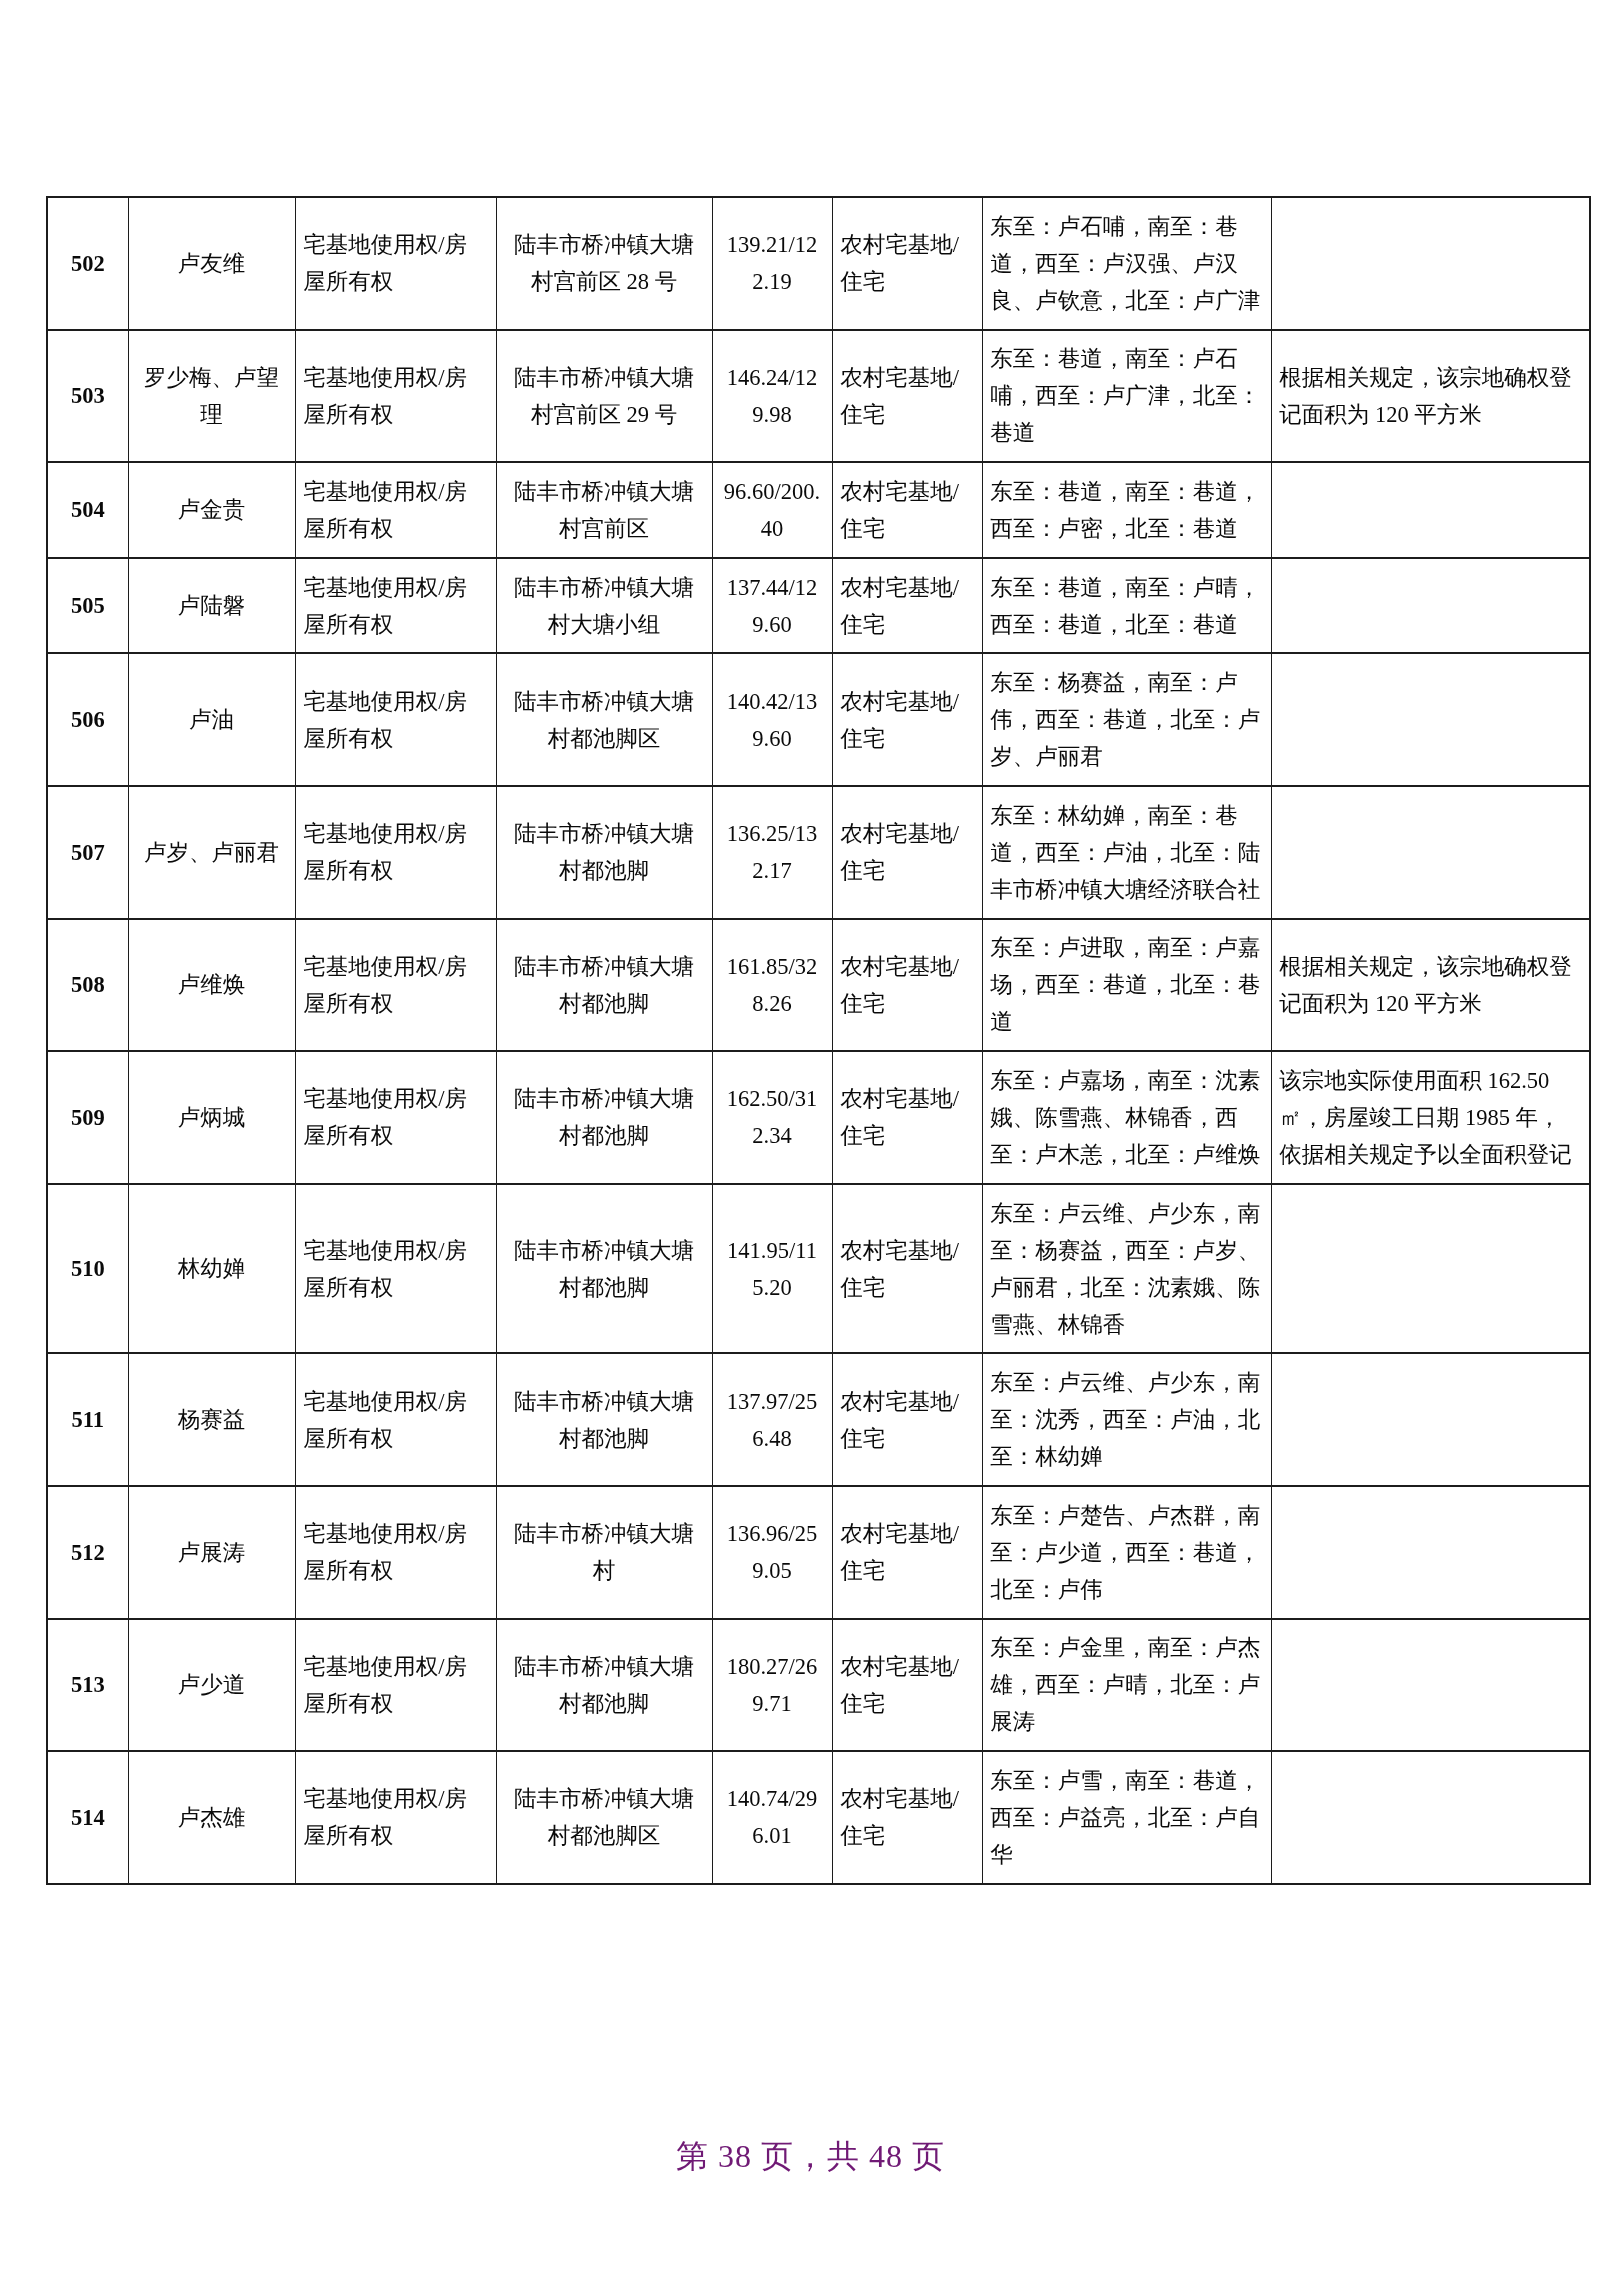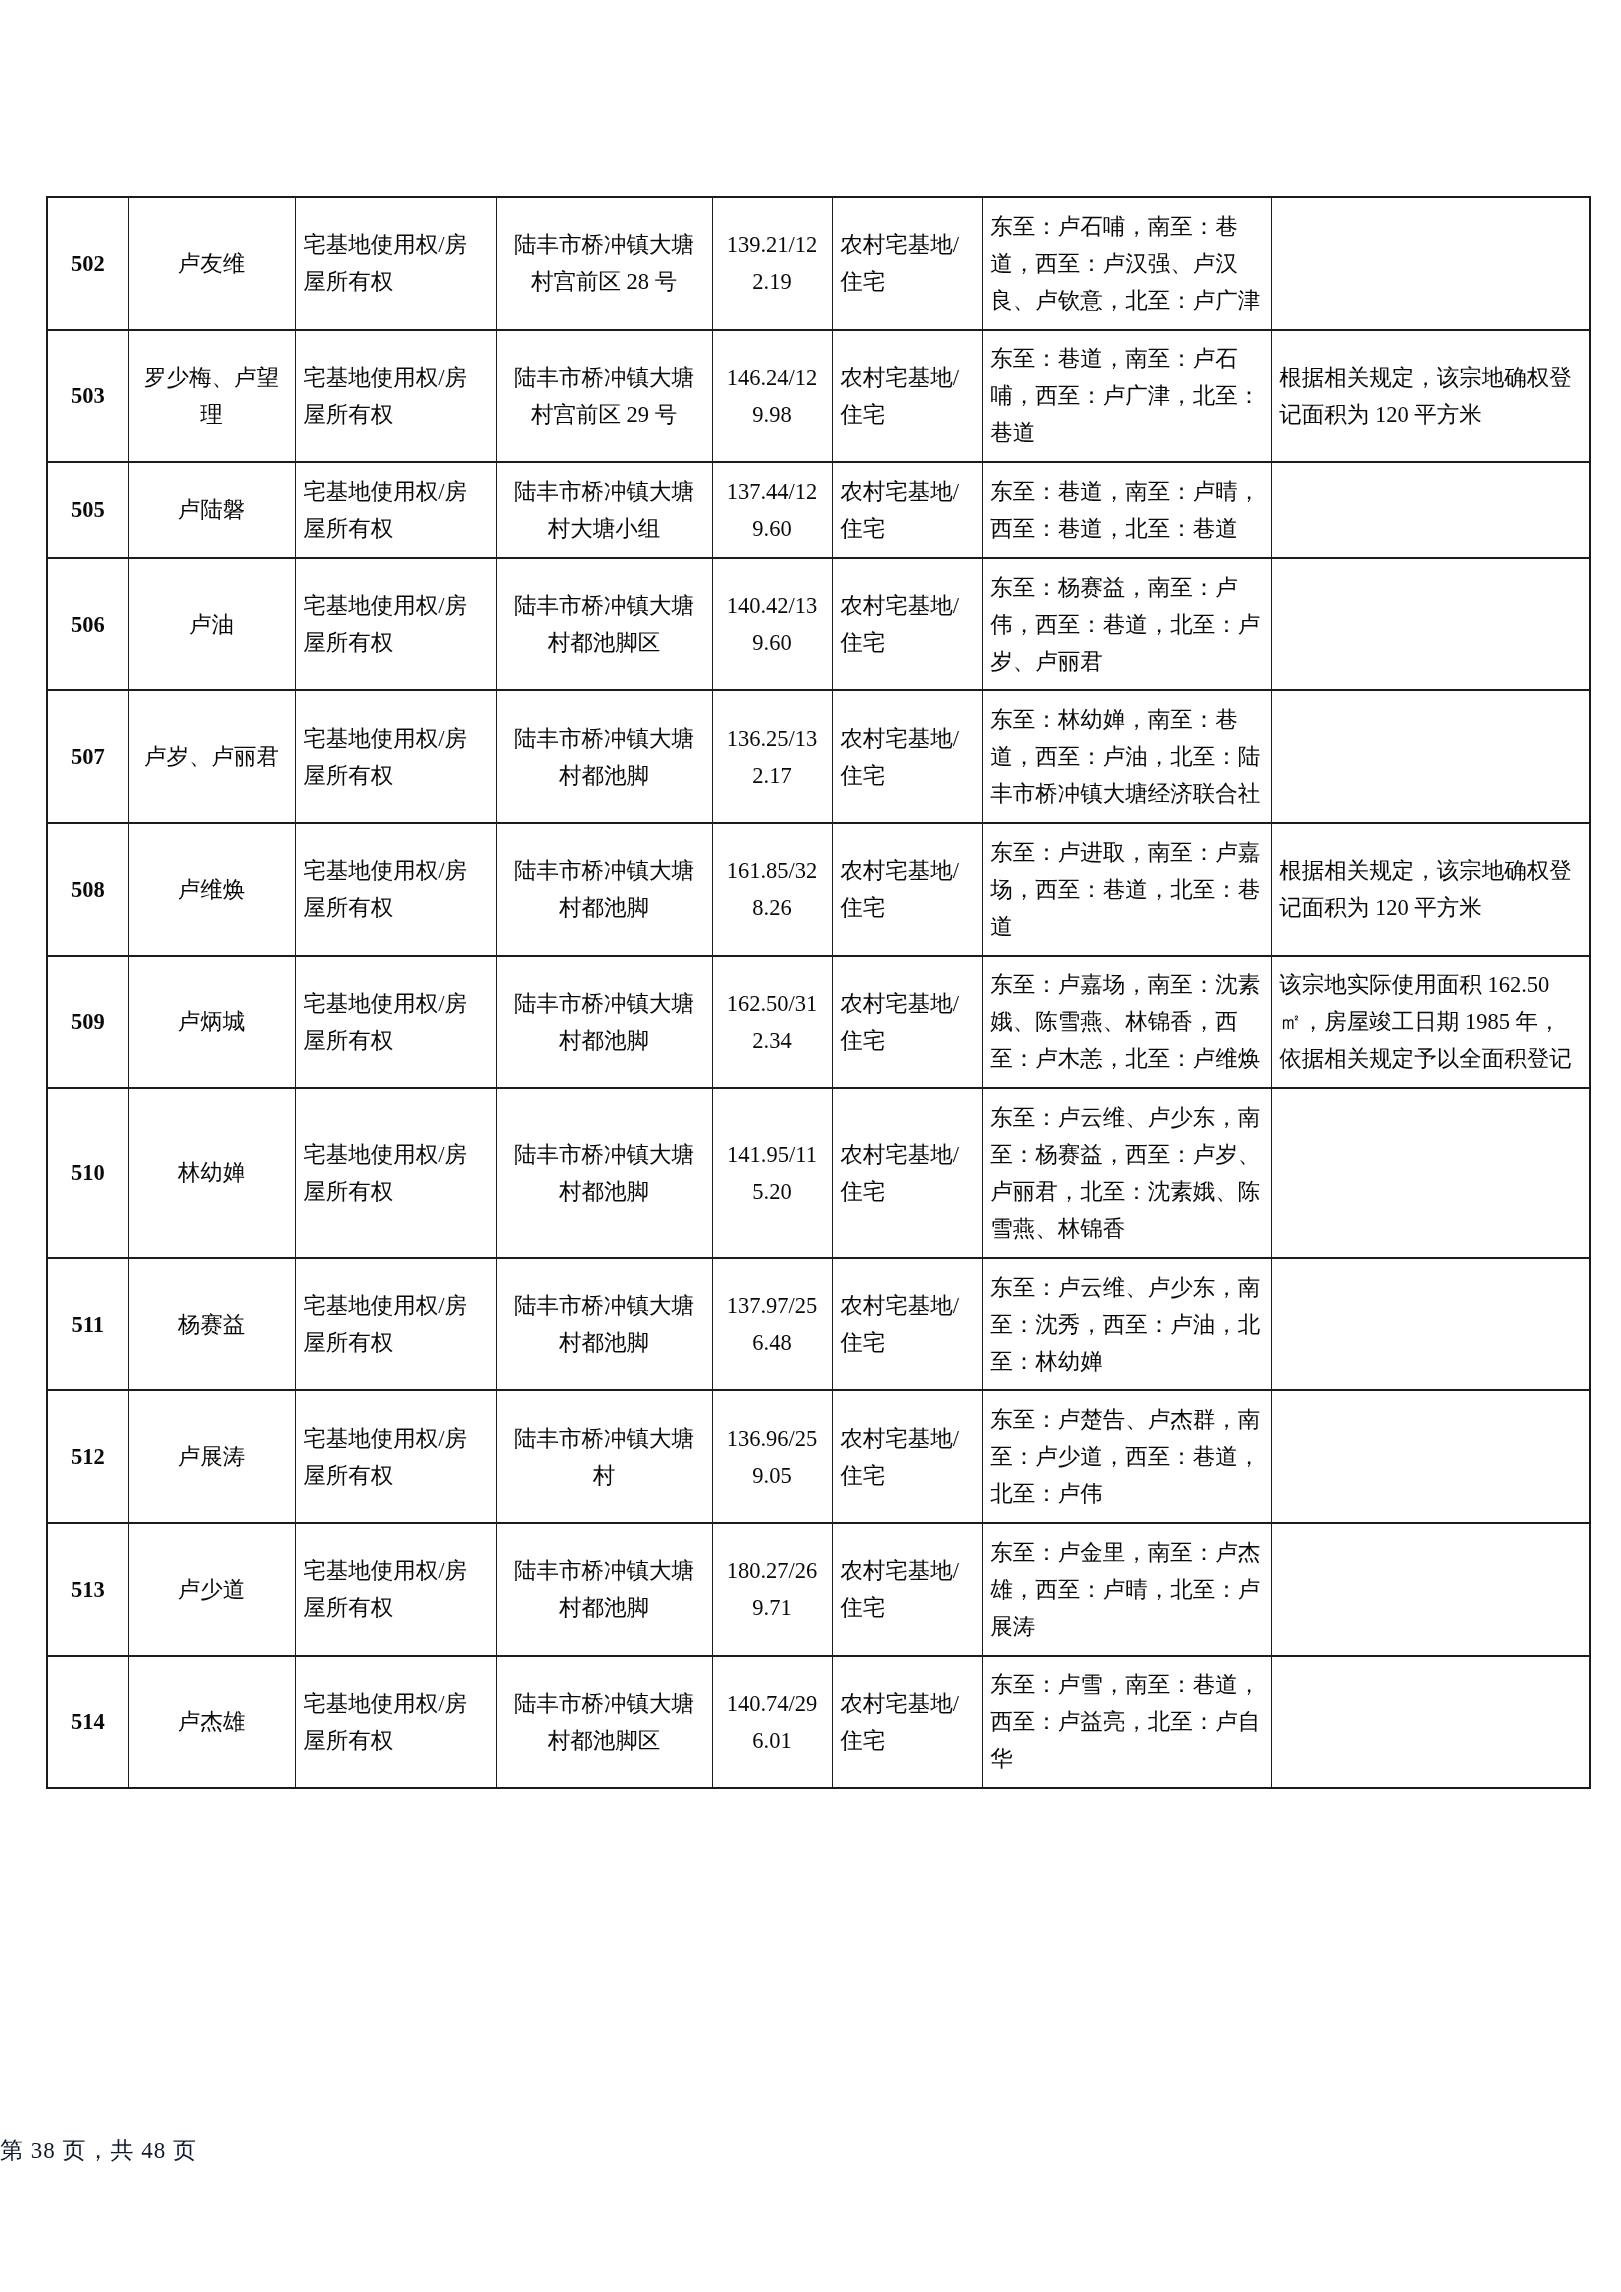--- a/index.html
+++ b/index.html
@@ -41,22 +41,23 @@
   .c-addr   { text-align: center; }
   .c-area   { text-align: center; font-family: "Liberation Serif", "DejaVu Serif", serif; }
   .c-type   { text-align: left; }
   .c-bounds { text-align: left; padding-left: 8.8px; padding-right: 5.9px; }
   .c-remark { text-align: left; padding-left: 8.8px; padding-right: 5.9px; font-family: Liberation Serif, serif; }
   .footer {
     position: absolute;
     left: 0;
     top: 2135px;
     width: 100%;
-    font-size: 23px;
-    color: #0f172a;
+    text-align: center;
+    font-size: 32px;
+    color: #701a75;
     letter-spacing: 1px;
   }
 </style>
 </head>
 <body>
 
 <div class="page">
 
   <table class="records">
     <colgroup>
@@ -84,20 +85,30 @@
     <td class="c-num">503</td>
     <td class="c-name">罗少梅、卢望理</td>
     <td class="c-right">宅基地使用权/房屋所有权</td>
     <td class="c-addr">陆丰市桥冲镇大塘村宫前区 29 号</td>
     <td class="c-area">146.24/129.98</td>
     <td class="c-type">农村宅基地/住宅</td>
     <td class="c-bounds">东至：巷道，南至：卢石哺，西至：卢广津，北至：巷道</td>
     <td class="c-remark">根据相关规定，该宗地确权登记面积为 120 平方米</td>
   </tr>
         <tr>
+    <td class="c-num">504</td>
+    <td class="c-name">卢金贵</td>
+    <td class="c-right">宅基地使用权/房屋所有权</td>
+    <td class="c-addr">陆丰市桥冲镇大塘村宫前区</td>
+    <td class="c-area">96.60/200.40</td>
+    <td class="c-type">农村宅基地/住宅</td>
+    <td class="c-bounds">东至：巷道，南至：巷道，西至：卢密，北至：巷道</td>
+    <td class="c-remark"></td>
+  </tr>
+        <tr>
     <td class="c-num">505</td>
     <td class="c-name">卢陆磐</td>
     <td class="c-right">宅基地使用权/房屋所有权</td>
     <td class="c-addr">陆丰市桥冲镇大塘村大塘小组</td>
     <td class="c-area">137.44/129.60</td>
     <td class="c-type">农村宅基地/住宅</td>
     <td class="c-bounds">东至：巷道，南至：卢晴，西至：巷道，北至：巷道</td>
     <td class="c-remark"></td>
   </tr>
         <tr>

